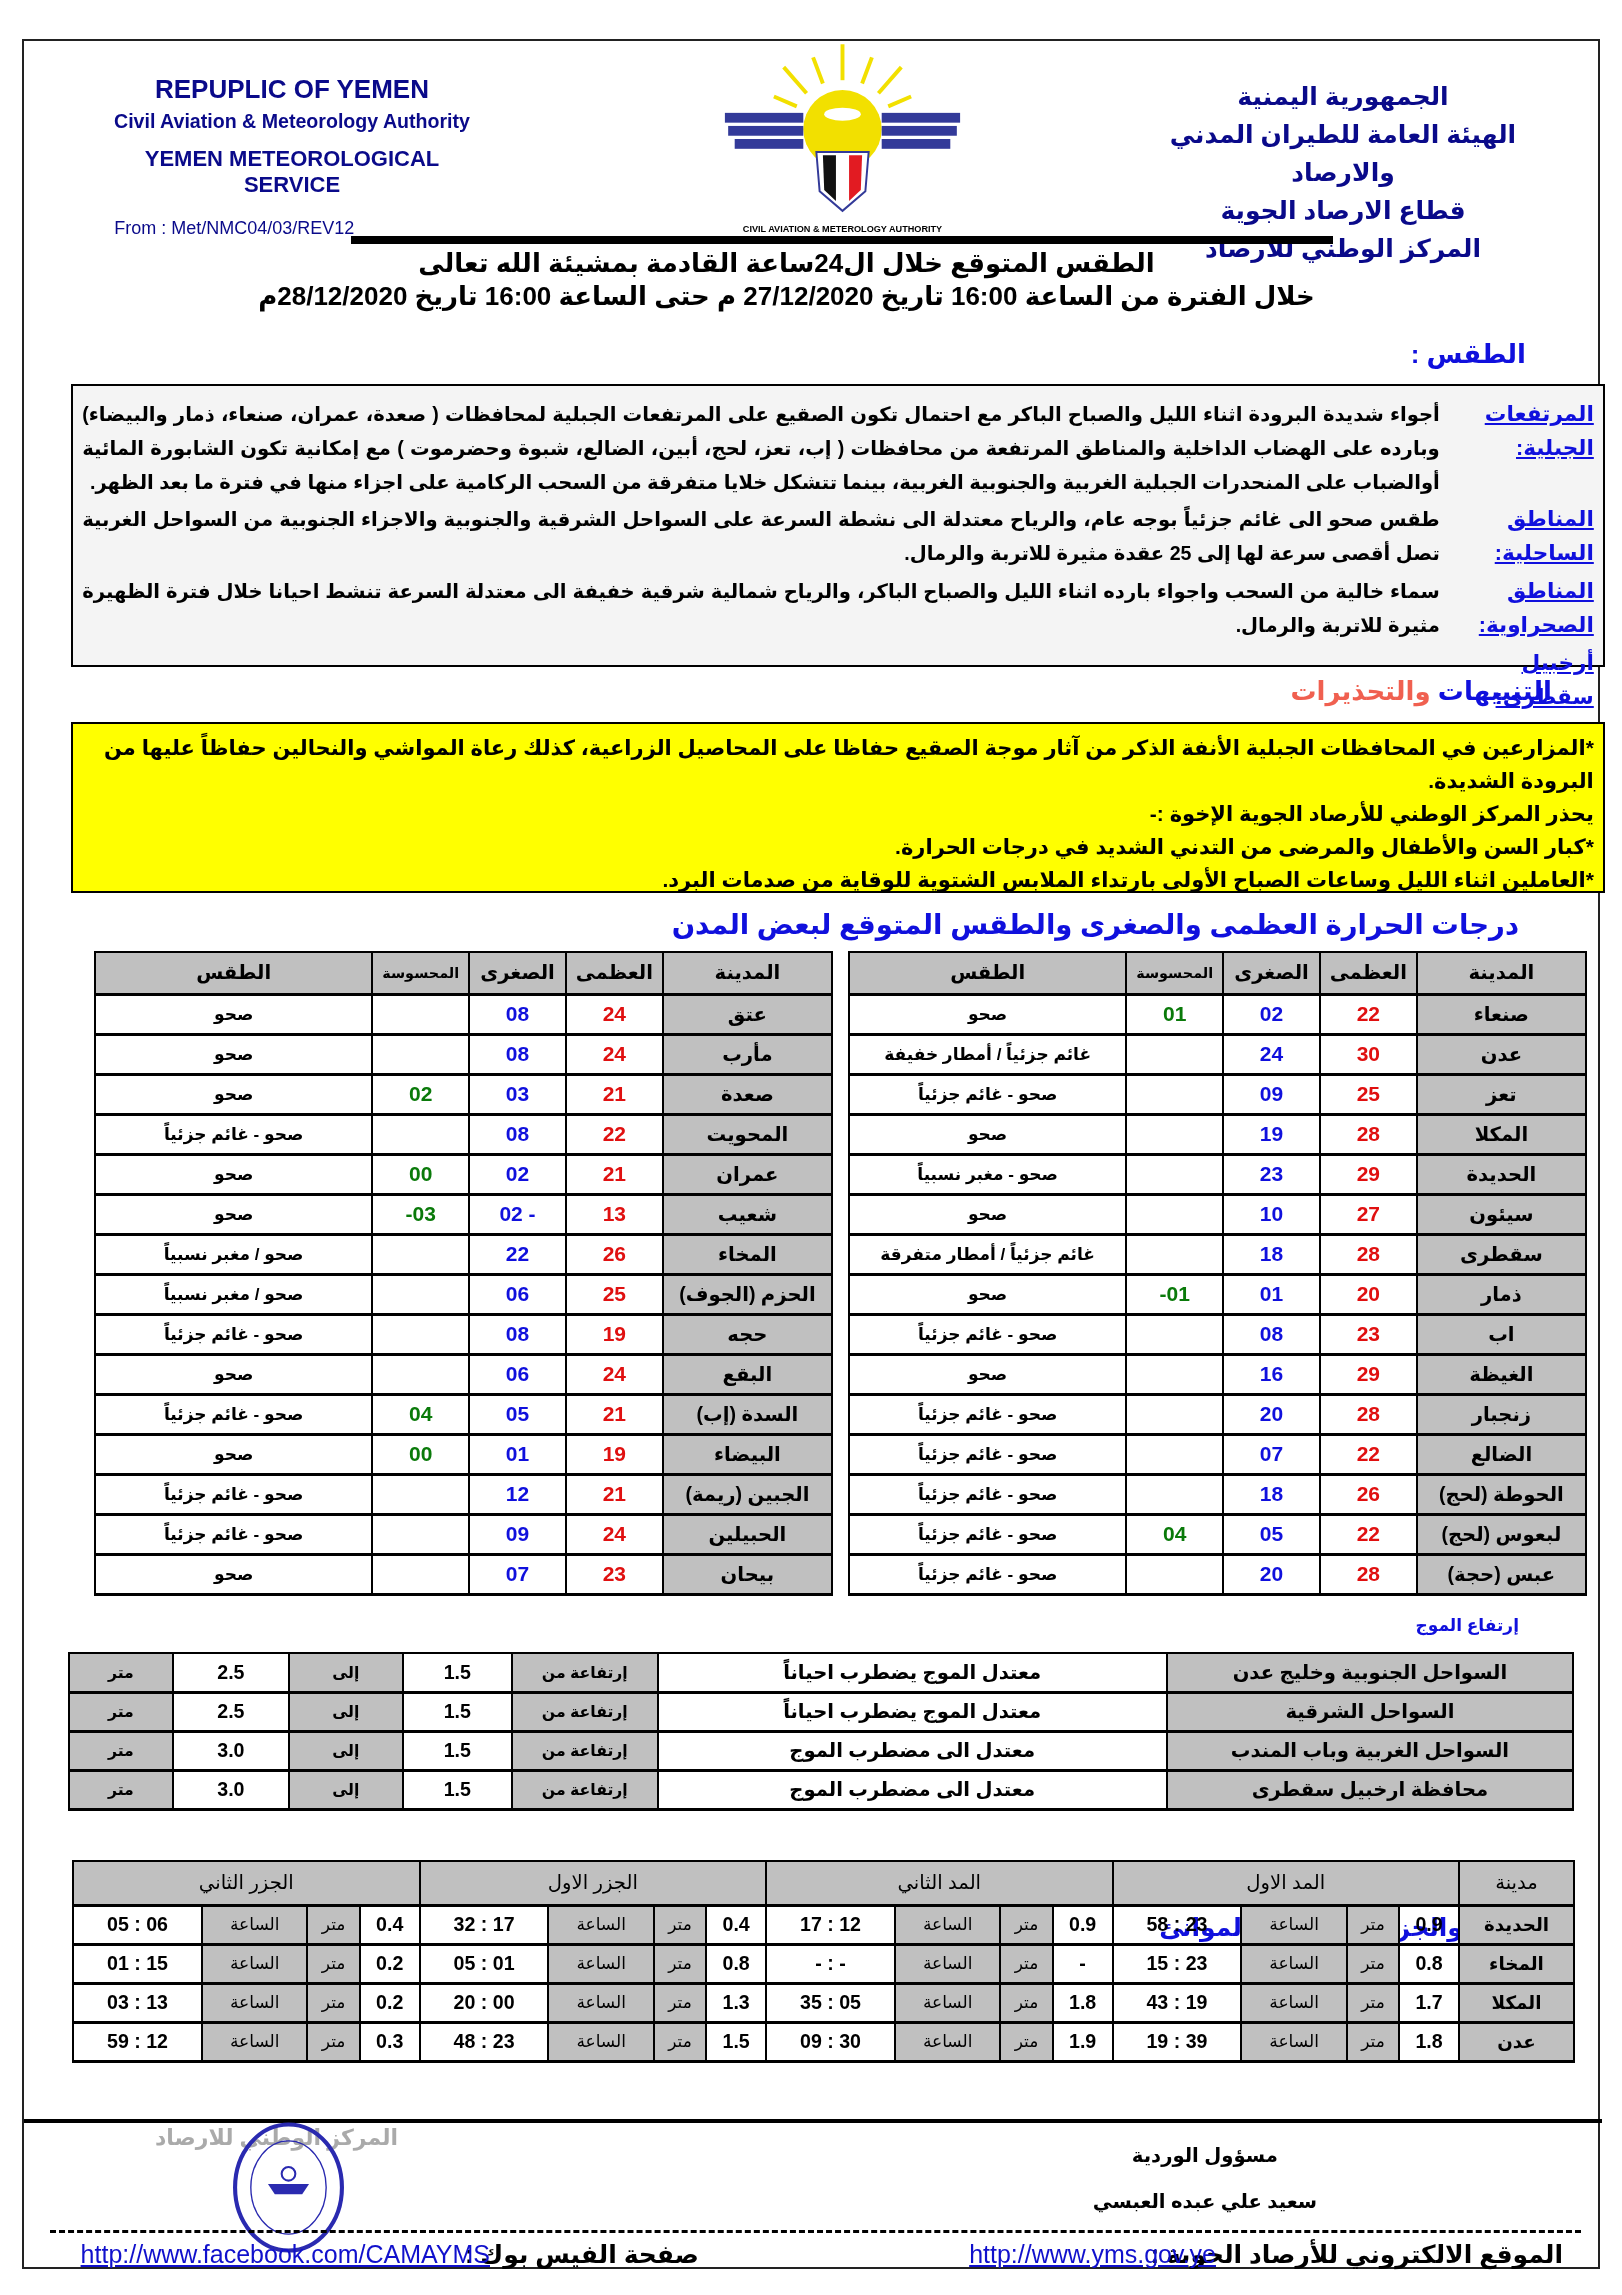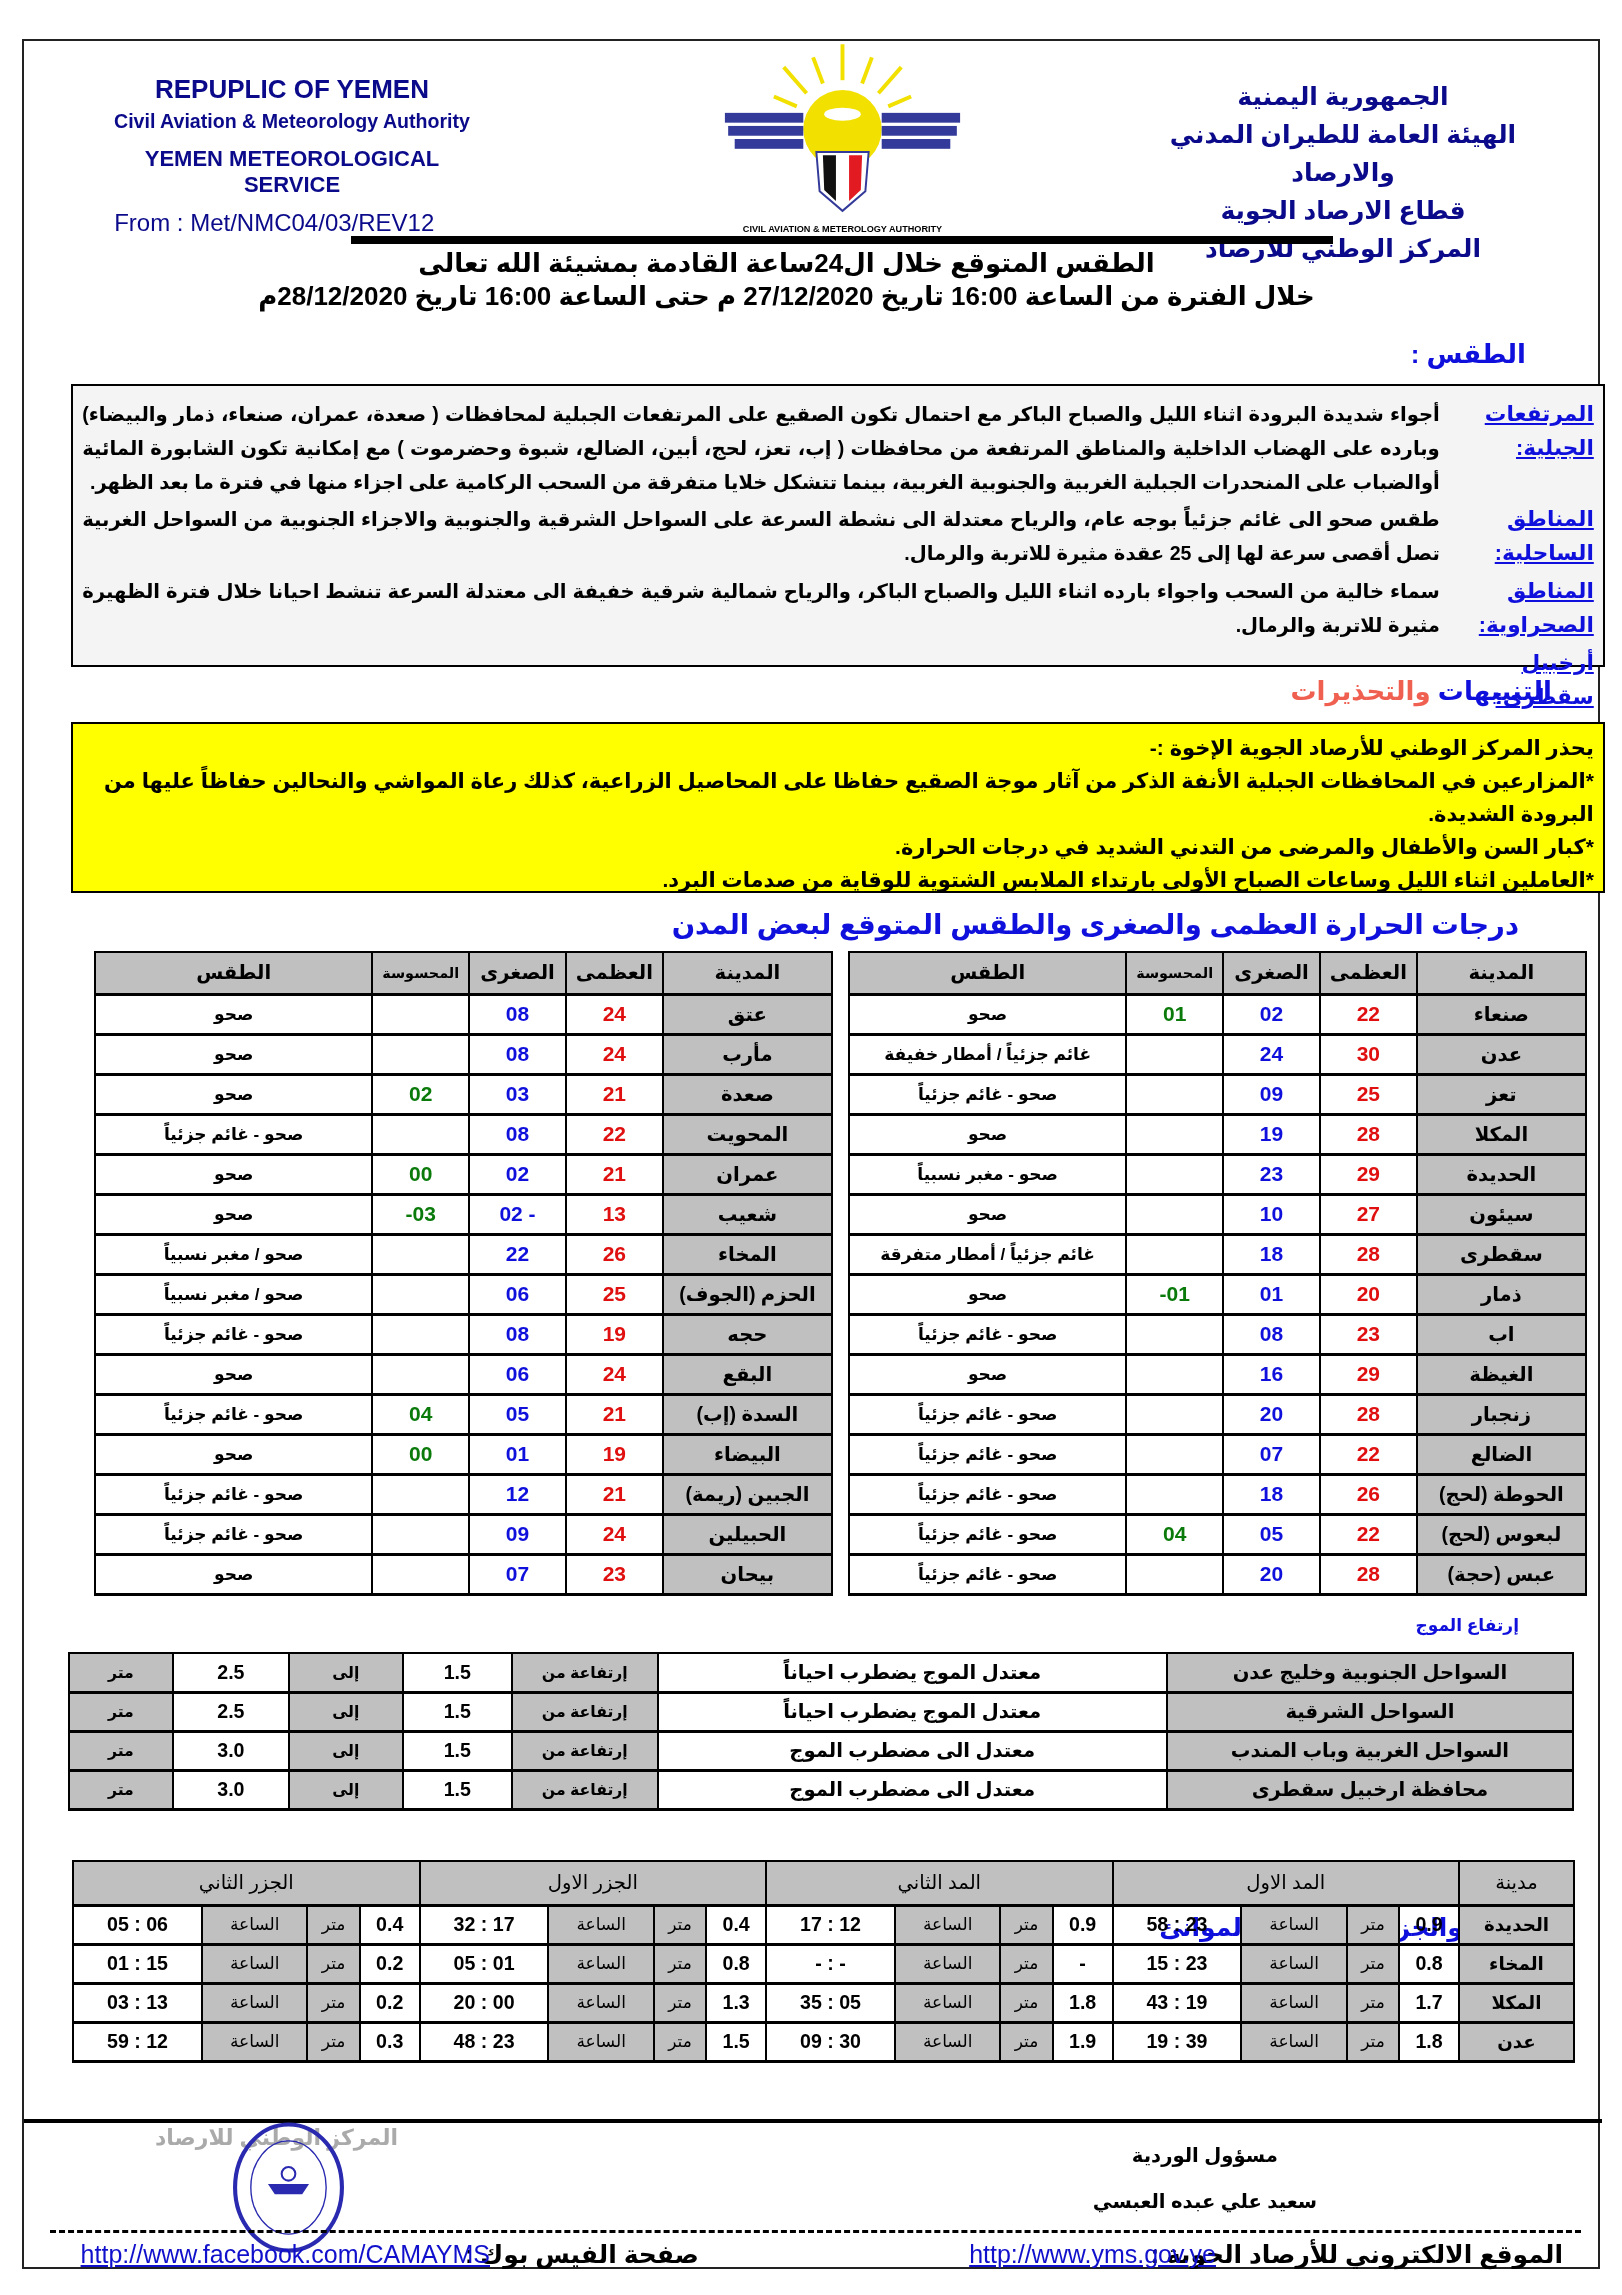--- a/index.html
+++ b/index.html
@@ -5,21 +5,21 @@
   * { box-sizing: border-box; margin: 0; padding: 0; }
   html, body { width: 1622px; height: 2295px; background: #fff; }
   body { font-family: "Liberation Sans", "DejaVu Sans", sans-serif; color: #000; position: relative; }
   .page { position: absolute; left: 22px; top: 39px; width: 1578px; height: 2230px; border: 2px solid #222; }
 
   
   .hdr-en { position: absolute; left: 85px; top: 33px; width: 366px; text-align: center; color: #0a0a8a; }
   .hdr-en .l1 { font-size: 26px; font-weight: bold; }
   .hdr-en .l2 { font-size: 19.6px; font-weight: bold; margin-top: 5.2px; }
   .hdr-en .l3 { font-size: 22px; font-weight: bold; margin-top: 13px; }
-  .hdr-en .l4 { font-size: 24px; margin-top: 11px; text-align: left; padding-left: 5.2px; }
+  .hdr-en .l4 { font-size: 18px; margin-top: 20px; text-align: left; padding-left: 5.2px; }
   .hdr-ar { position: absolute; right: 72px; top: 36px; width: 366px; text-align: center; direction: rtl; color: #0a0a8a; font-weight: bold; font-size: 25px; line-height: 38px; }
   .logo { position: absolute; left: 694px; top: 0px; width: 249px; height: 196px; }
   .hdr-rule { position: absolute; left: 327px; top: 195px; width: 982px; height: 7.9px; background: #000; }
 
   .title-block { position: absolute; left: 131px; top: 206px; width: 1263px; text-align: center; direction: rtl; font-weight: bold; font-size: 26px; line-height: 33px; }
 
   .section-label { position: absolute; direction: rtl; font-weight: bold; color: #1010dd; }
 
   
   .wx-box { position: absolute; left: 47px; top: 382px; width: 1534px; height: 283px; border: 2.6px solid #000; background: #f4f4f4; direction: rtl; padding: 10.5px 9.2px; }
@@ -132,22 +132,22 @@
     <div class="wx-row">
       <div class="wx-key">أرخبيل سقطرى:</div>
     </div>
   </div>
 
   <div class="warn-title" style="top:635px;">
     <span class="a">التنبيهات</span>
     <span class="b">والتحذيرات</span>
   </div>
   <div class="warn-box" style="top:681px;">
+    <div>*المزارعين في المحافظات الجبلية الأنفة الذكر من آثار موجة الصقيع حفاظا على المحاصيل الزراعية، كذلك رعاة المواشي والنحالين حفاظاً عليها من البرودة الشديدة.</div>
     <div>يحذر المركز الوطني للأرصاد الجوية الإخوة :-</div>
-    <div>*المزارعين في المحافظات الجبلية الأنفة الذكر من آثار موجة الصقيع حفاظا على المحاصيل الزراعية، كذلك رعاة المواشي والنحالين حفاظاً عليها من البرودة الشديدة.</div>
     <div>*كبار السن والأطفال والمرضى من التدني الشديد في درجات الحرارة.</div>
     <div>*العاملين اثناء الليل وساعات الصباح الأولى بارتداء الملابس الشتوية للوقاية من صدمات البرد.</div>
   </div>
 
   <div class="section-label city-title" style="top:867px; right:79px;">درجات الحرارة العظمى والصغرى والطقس المتوقع لبعض المدن</div>
 
   <table class="ct ct-right" id="ct-right" style="top:910px;">
     <thead>
         <tr>
       <th>المدينة</th>

